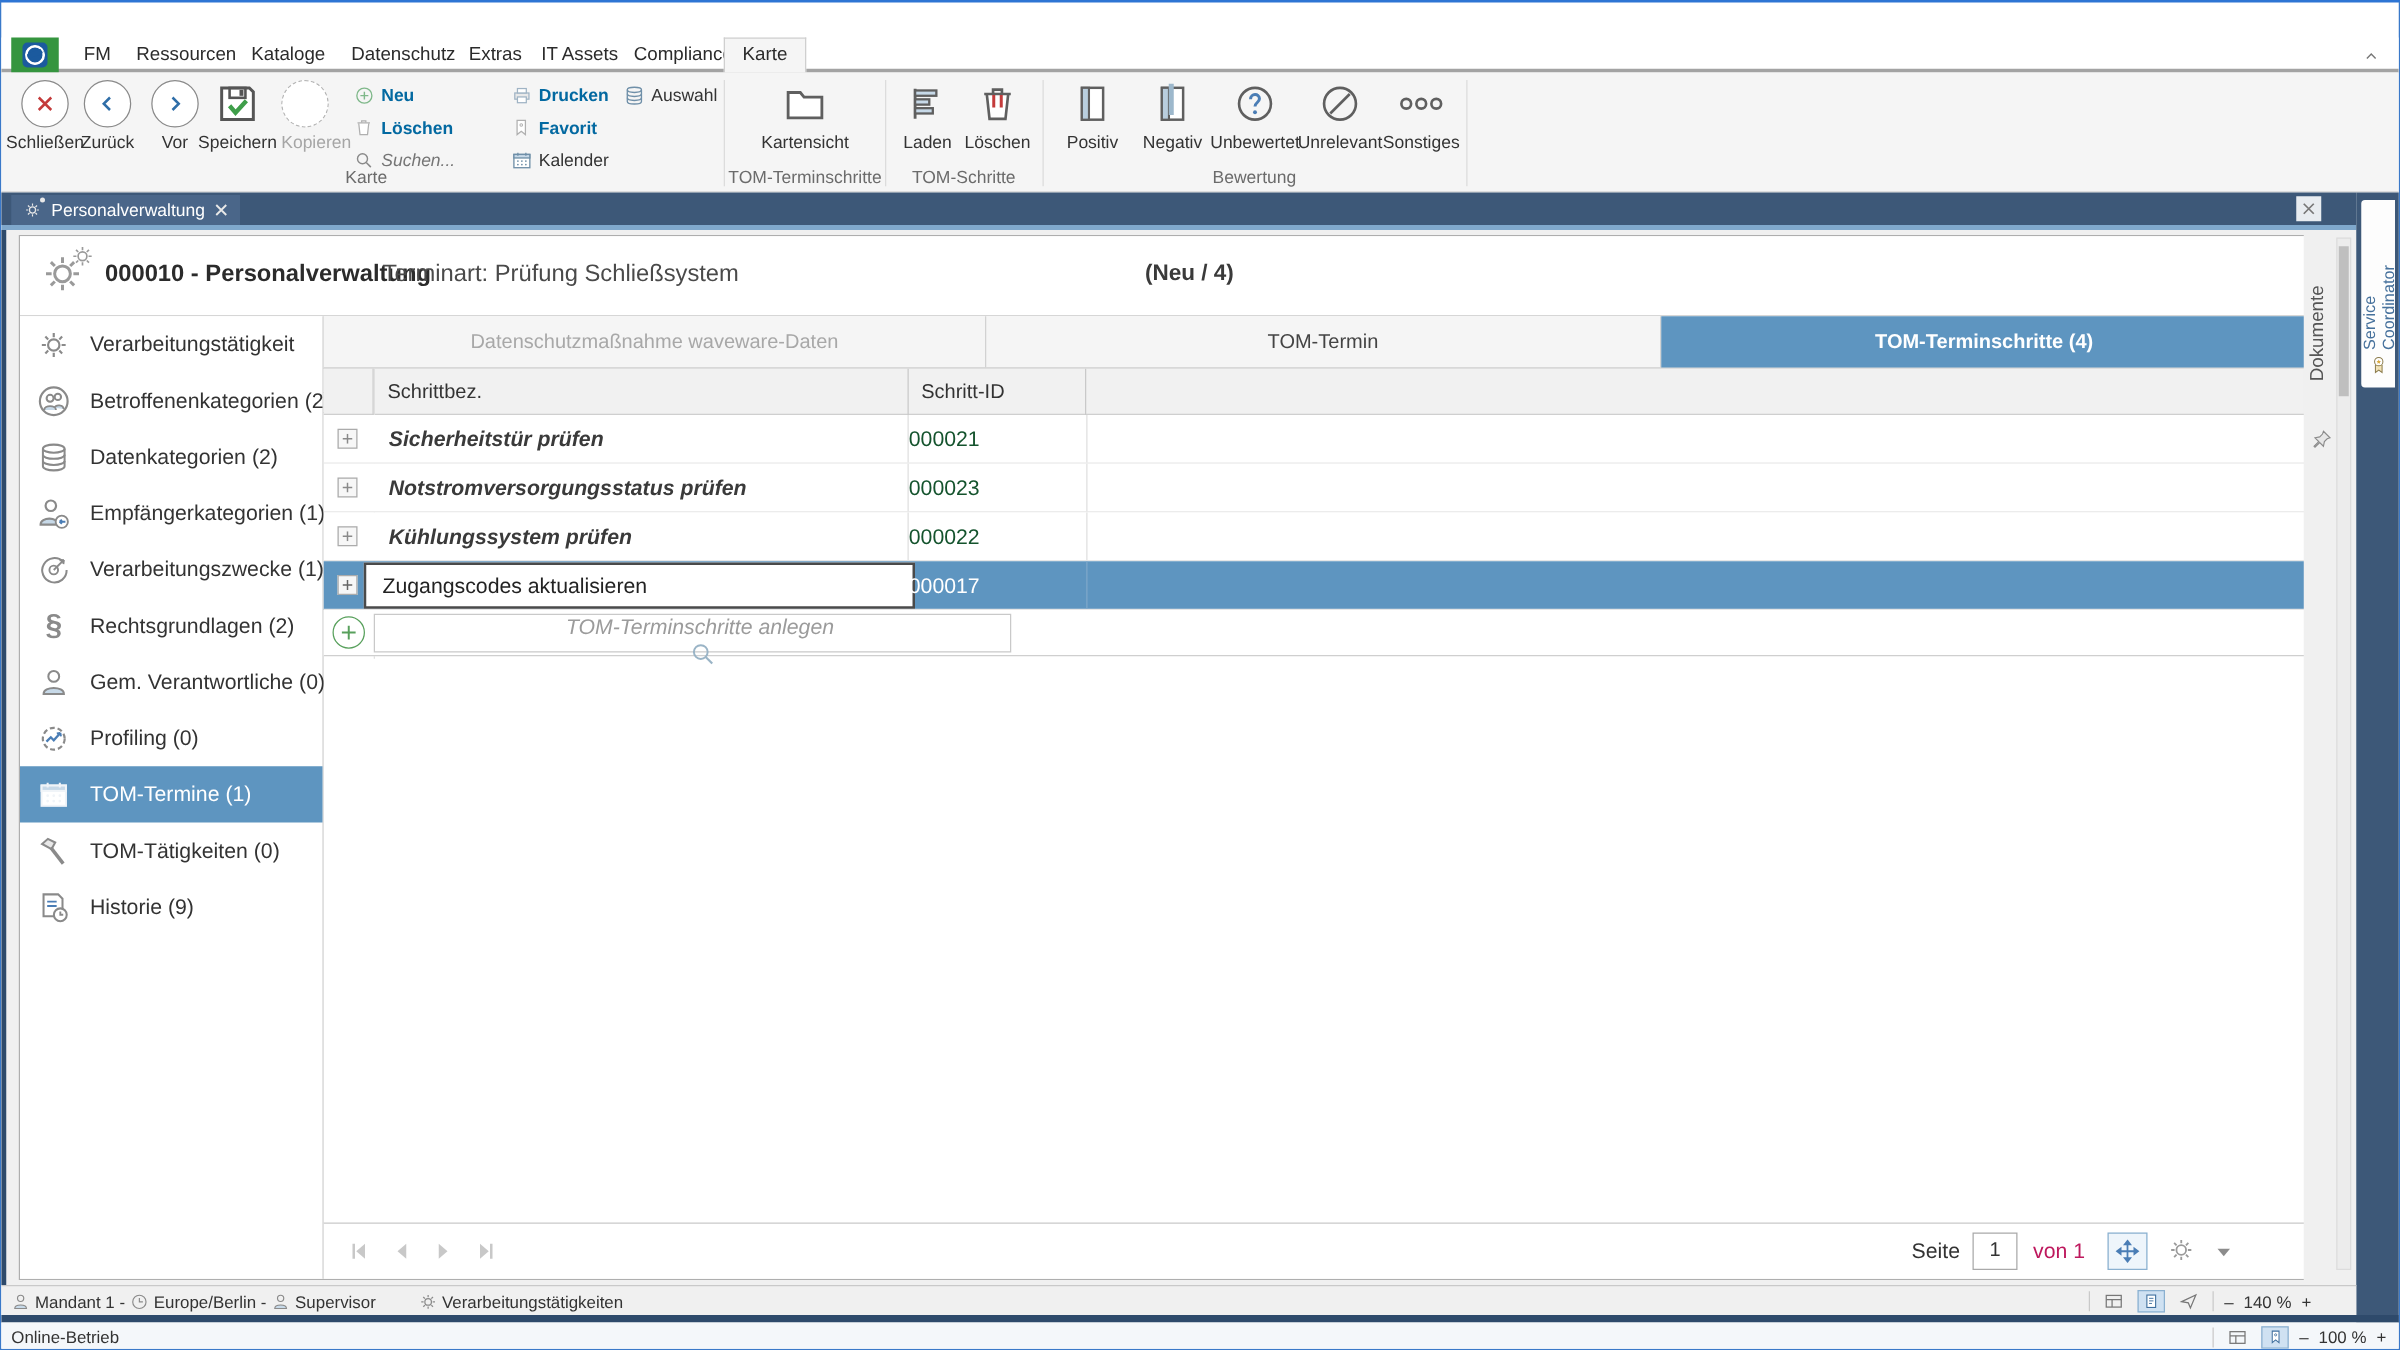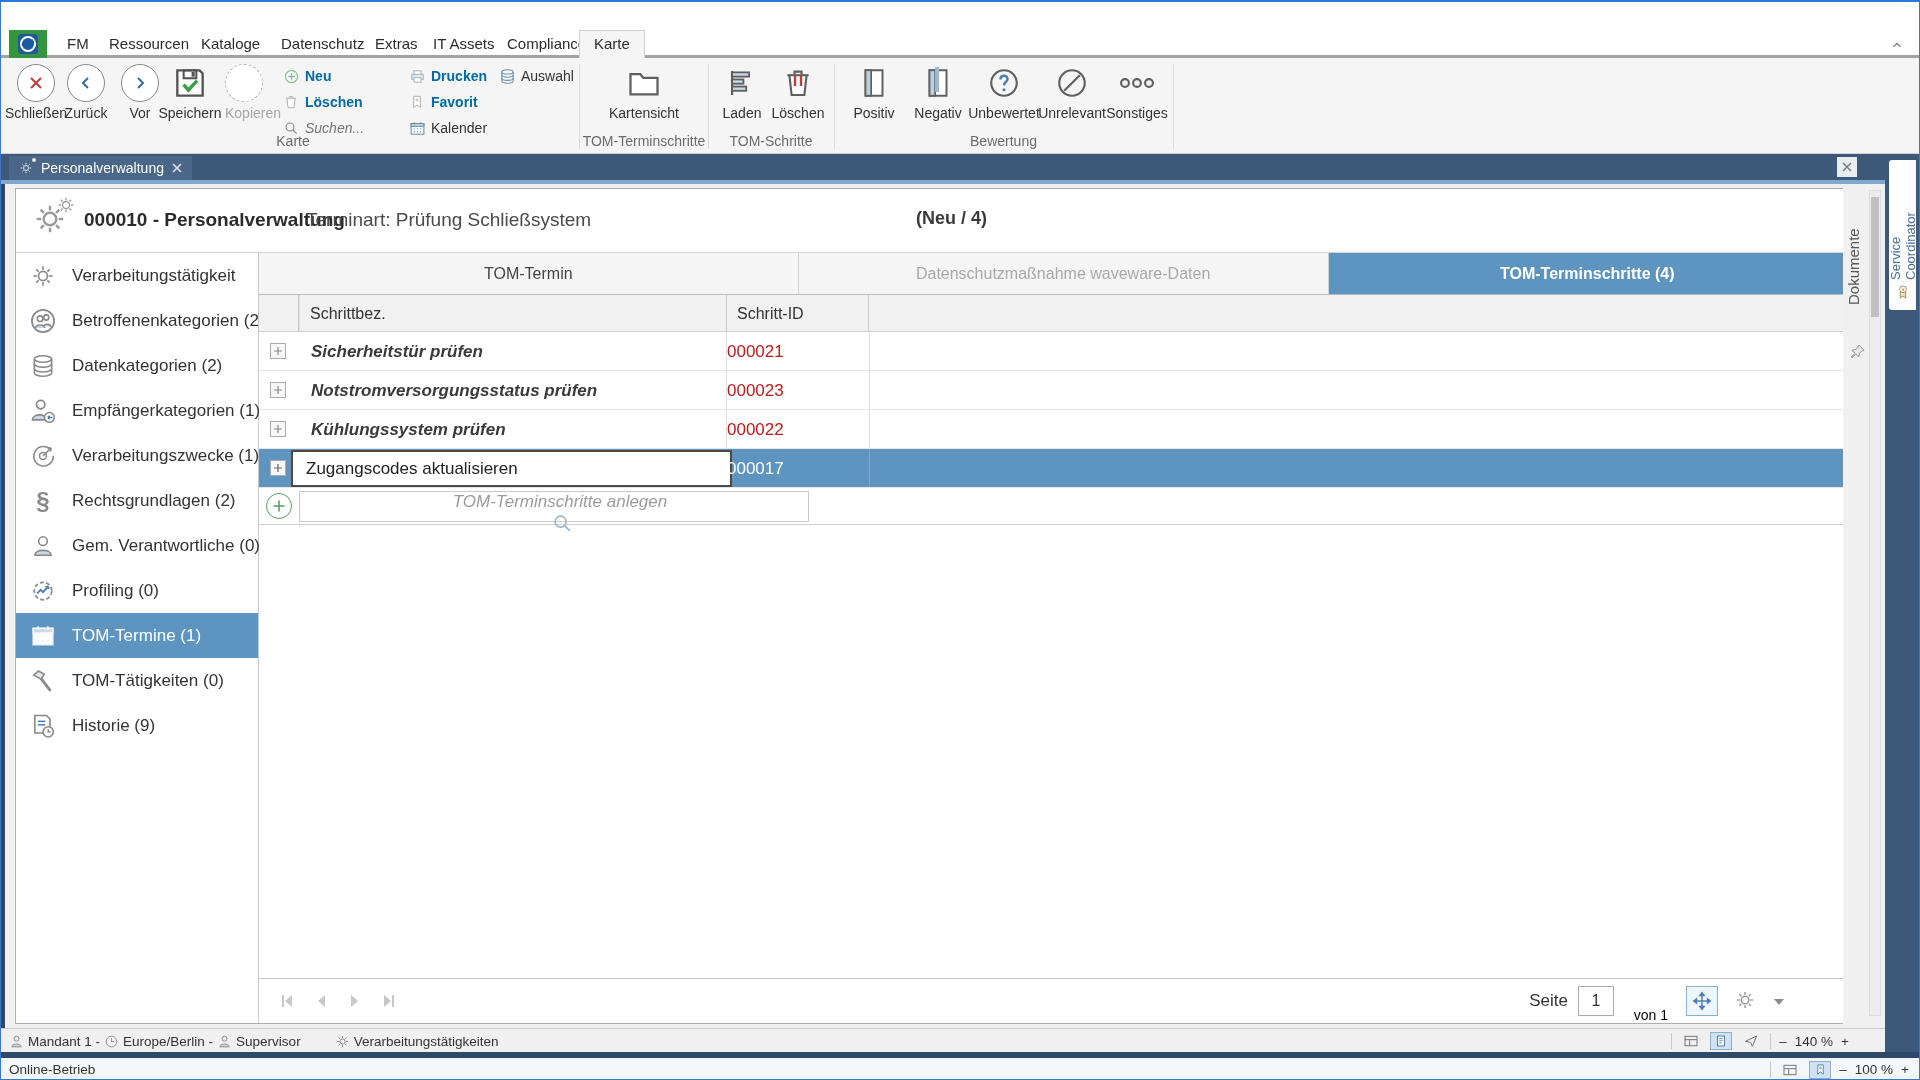--- a/index.html
+++ b/index.html
@@ -82,36 +82,36 @@
   .ctab.disabled { color:#a8a8a8; }
   .ctab.active { background:#5e95c0; color:#fff; font-weight:600; border-right:none; }
 
   
   #grid { position:absolute; left:243px; top:106px; right:0; bottom:45px; background:#fff; }
   .g-headrow { position:absolute; left:0; top:0; right:0; height:37px; background:#f1f1f1; border-bottom:1px solid #cfcfcf; }
   .g-h { position:absolute; top:0; height:37px; line-height:37px; font-size:16px; color:#333; padding-left:10px; border-right:1px solid #c9c9c9; }
   .g-row { position:absolute; left:0; right:0; height:39px; border-bottom:1px solid #e6e6e6; background:#fff; }
   .g-exp { position:absolute; left:11px; top:11px; width:16px; height:16px; border:1px solid #ababab; background:#f7f7f7; display:flex; align-items:center; justify-content:center; }
   .g-name { position:absolute; left:52px; top:0; height:39px; line-height:39px; font-size:17px; font-weight:bold; font-style:italic; color:#3a3a3a; }
-  .g-id { position:absolute; left:468px; top:0; height:39px; line-height:39px; font-size:17px; color:#b91c1c; }
+  .g-id { position:absolute; left:468px; top:0; height:39px; line-height:39px; font-size:17px; color:#14532d; }
   .g-vline { position:absolute; top:0; bottom:0; width:1px; background:#e0e0e0; }
   .g-row.selected { background:#5e95c0; }
   .g-row.selected .g-id { color:#fff; }
   .g-editcell { position:absolute; left:32px; top:1px; width:441px; height:37px; background:#fff; border:2px solid #4a4a4a; line-height:33px; font-size:17px; color:#222; padding-left:13px; }
   #addrow { position:absolute; left:0; right:0; top:193px; height:37px; border-bottom:1px solid #cfcfcf; background:#fff; }
   #addbox { position:absolute; left:40px; top:3px; width:510px; height:31px; background:#fff; border:1px solid #c9c9c9; display:flex; align-items:center;flex-direction:column; }
   #addbox .ph { font-size:17px; font-style:italic; color:#9b9b9b; margin-left:12px; }
   #addplus { position:absolute; left:7px; top:5px; width:26px; height:26px; border:1.5px solid #58a05c; border-radius:50%; display:flex; align-items:center; justify-content:center; }
 
   
   #pager { position:absolute; left:243px; right:0; bottom:0; height:45px; border-top:1px solid #c9c9c9; background:#fff; }
   .nav-ic { position:absolute; top:14px; color:#c8c8c8; }
   #pg-label { position:absolute; right:278px; top:12px; font-size:17px; color:#333; }
   #pg-input { position:absolute; right:232px; top:7px; width:36px; height:30px; border:1px solid #a9a9a9; text-align:center; font-size:16px; color:#333; font-family:"Liberation Sans",sans-serif; }
-  #pg-of { position:absolute; right:178px; top:28px; font-size:14px; color:#000000; }
+  #pg-of { position:absolute; right:178px; top:12px; font-size:17px; color:#be185d; }
   #pg-fit { position:absolute; right:128px; top:7px; width:32px; height:30px; border:1px solid #8ab0d0; background:#eef5fb; display:flex; align-items:center; justify-content:center; }
   #pg-gear { position:absolute; right:90px; top:10px; color:#9a9a9a; }
   #pg-caret { position:absolute; right:62px; top:20px; width:0; height:0; border-left:5px solid transparent; border-right:5px solid transparent; border-top:6px solid #8c8c8c; }
 
   
   #statusbar { position:absolute; left:0; top:1026px; width:1884px; height:24px; background:#f0f0f0; border-top:1px solid #c9c9c9; font-size:13.5px; color:#333; }
   .st-left { position:absolute; left:8px; top:0; height:24px; display:flex; align-items:center; gap:4px; }
   .st-ic { color:#8a8a8a; }
   .st-right { position:absolute; right:10px; top:0; height:24px; display:flex; align-items:center; gap:8px; }
   .tool-ic { width:22px; height:18px; display:flex; align-items:center; justify-content:center; color:#777; }
@@ -631,22 +631,22 @@
           <span class="sb-ic">
               <svg width="28" height="28">
                 <use href="#sy-doc-clock"></use>
               </svg>
             </span>
           <span class="sb-lb"><span>Historie</span> <span>(9)</span></span>
         </div>
       </div>
 
       <div id="ctabs">
+        <div class="ctab disabled" style="width:33.4%">Datenschutzmaßnahme waveware-Daten</div>
         <div class="ctab" style="width:34%">TOM-Termin</div>
-        <div class="ctab disabled" style="width:33.4%">Datenschutzmaßnahme waveware-Daten</div>
         <div class="ctab active" style="flex:1">TOM-Terminschritte (4)</div>
       </div>
 
       <div id="grid">
         <div class="g-headrow">
           <div class="g-h" style="left:0; width:40px; padding-left:0"></div>
           <div class="g-h" style="left:41px; width:427px">Schrittbez.</div>
           <div class="g-h" style="left:468px; width:142px">Schritt-ID</div>
         </div>
         <div class="g-vline" style="left:40px; height:232px"></div>

